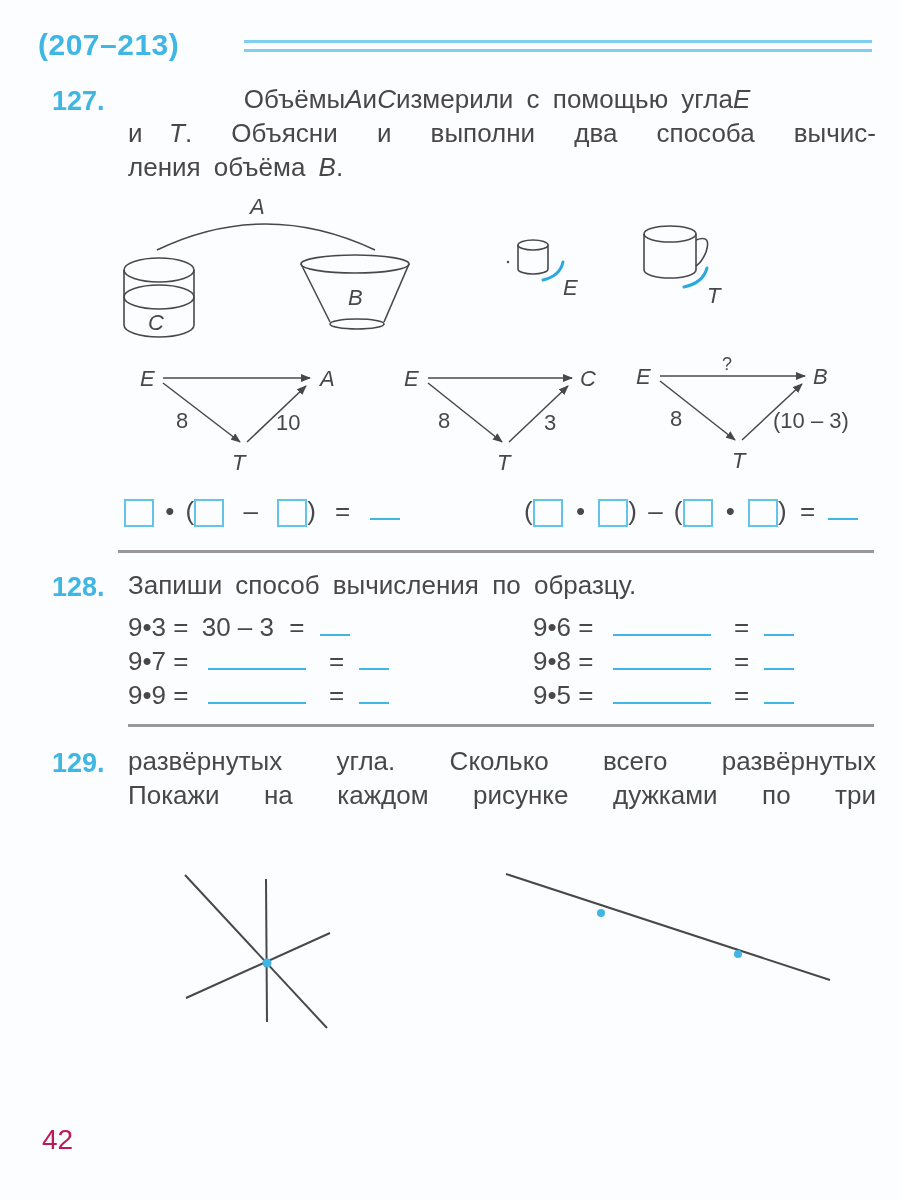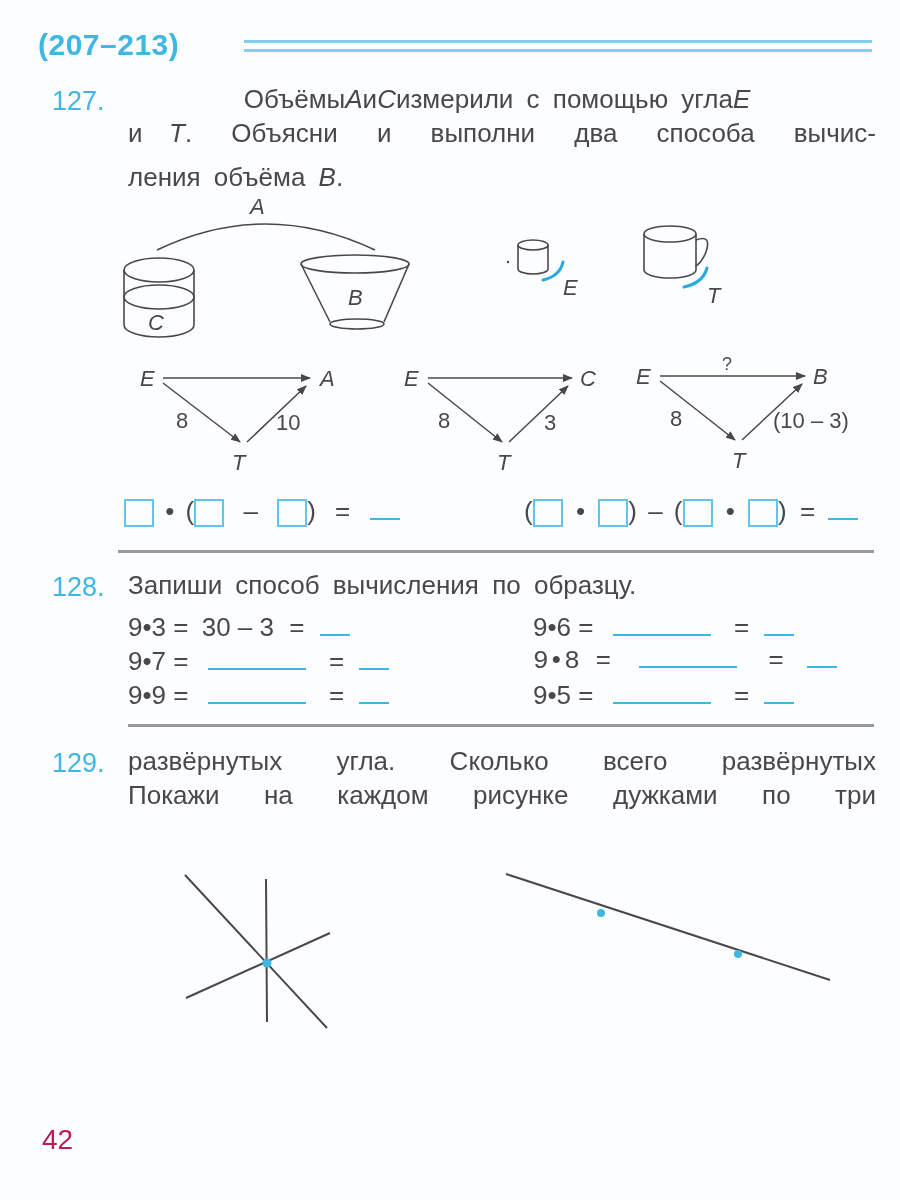--- a/index.html
+++ b/index.html
@@ -10,21 +10,21 @@
     color: #4a474b;
   }
   .abs { position: absolute; }
   .header-range {
     left: 38px; top: 28px; font-size: 30px; font-weight: bold; color: #3fb6e3;
     letter-spacing: 0.5px;
   }
   .header-lines { left: 244px; top: 40px; width: 628px; height: 12px; }
   .header-lines div { height: 3px; background: #7fd0ee; margin-bottom: 6px; }
   .task-num {
-    font-size: 27px; font-weight: normal; color: #3fb6e3;
+    font-size: 27px; font-weight: bold; color: #3fb6e3;
   }
   .task-text {
     font-size: 26px; line-height: 34px; color: #4a474b; word-spacing: 6px;
   }
   .it { font-style: italic; }
   .sep { height: 3px; background: #9a989b; }
   .eq-row { font-size: 26px; color: #4a474b; white-space: nowrap; }
   .blank { display: inline-block; border-bottom: 2px solid #3fb6e3; vertical-align: baseline; }
   .box { display: inline-block; width: 30px; height: 28px; border: 2px solid #62c4e8; vertical-align: middle; box-sizing: border-box; }
   .page-num { left: 42px; top: 1124px; font-size: 28px; color: #be185d; }
@@ -47,21 +47,21 @@
     <span>и</span>
     <span class="it">C</span>
     <span>измерили с помощью угла</span>
     <span class="it">E</span>
   </div>
   <div style="padding-left:10px; display:flex; width:748px;">
     <span>и</span>&nbsp;&nbsp;
     <span class="it">T</span>
     <span style="flex:1; text-align-last:justify;">. Объясни и выполни два способа вычис-</span>
   </div>
-  <div style="padding-left:10px;margin-top:10px;">
+  <div style="padding-left:10px;">
     <span>ления объёма</span>
     <span class="it">B</span><span>.</span>
   </div>
 </div>
 
 <svg class="abs" style="left:0; top:190px;" width="900" height="160">
   <g stroke="#4a474b" stroke-width="1.6" fill="none">
 
     <path d="M157,60 Q265,8 375,60"></path>
 
@@ -189,21 +189,21 @@
   </div>
 </div>
 
 <div class="abs" style="left:533px; top:612px;">
   <div class="eq-row" style="height:34px;">
     <span>9•6 =</span>
     <span class="blank" style="width:98px; margin-left:12px;"></span>
     <span style="margin-left:16px;">=</span>
     <span class="blank" style="width:30px; margin-left:8px;"></span>
   </div>
-  <div class="eq-row" style="height:34px;font-family:Liberation Mono, monospace;">
+  <div class="eq-row" style="height:34px;">
     <span>9•8 =</span>
     <span class="blank" style="width:98px; margin-left:12px;"></span>
     <span style="margin-left:16px;">=</span>
     <span class="blank" style="width:30px; margin-left:8px;"></span>
   </div>
   <div class="eq-row" style="height:34px;">
     <span>9•5 =</span>
     <span class="blank" style="width:98px; margin-left:12px;"></span>
     <span style="margin-left:16px;">=</span>
     <span class="blank" style="width:30px; margin-left:8px;"></span>

